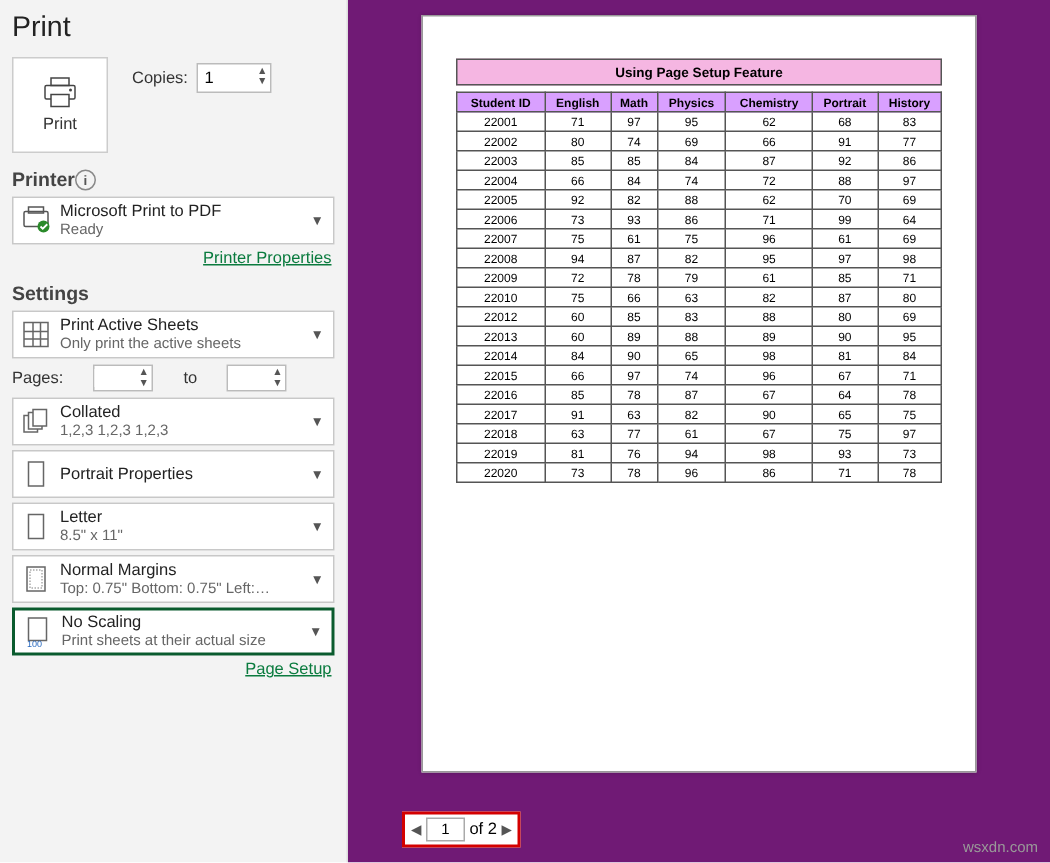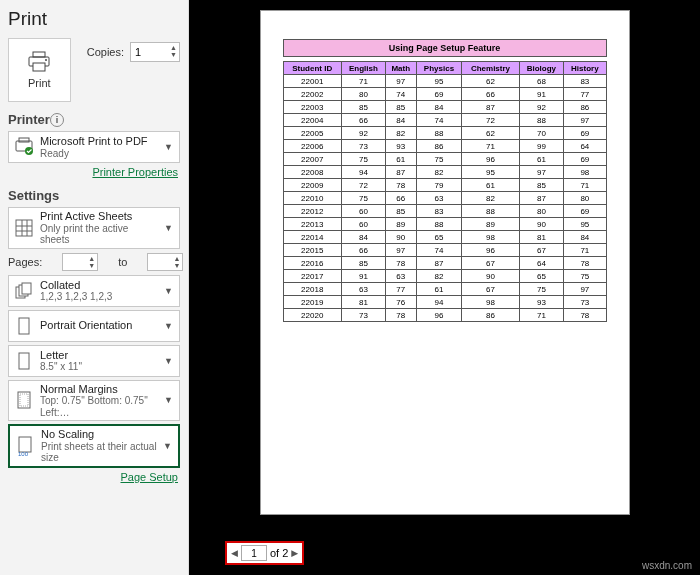--- a/index.html
+++ b/index.html
@@ -1,38 +1,38 @@
 <!DOCTYPE html>
 <html><head>
 <meta charset="utf-8">
 <style>
 * { box-sizing: border-box; margin: 0; padding: 0; font-family: "Segoe UI", Arial, sans-serif; }
 body { width: 700px; height: 575px; background: #fff; display: flex; overflow: hidden; position: relative; }
-.left { width: 189px; background: #f3f3f3; border-right: 1px solid #ddd; padding: 6px 8px 0 8px; font-size: 11px; color: #333; }
+.left { width: 232px; background: #f3f3f3; border-right: 1px solid #ddd; padding: 6px 8px 0 8px; font-size: 11px; color: #333; }
 .h1 { font-size: 19px; font-weight: 400; color: #222; margin: 2px 0 8px 0; }
 .print-row { display: flex; gap: 16px; align-items: flex-start; }
 .print-btn { width: 64px; height: 64px; border: 1px solid #ccc; background: #fff; display: flex; flex-direction: column; align-items: center; justify-content: center; gap: 4px; font-size: 11px; cursor: pointer; }
 .copies-row { display: flex; align-items: center; gap: 6px; margin-top: 4px; }
 .spin { width: 50px; height: 20px; border: 1px solid #bbb; background: #fff; display: flex; align-items: center; position: relative; }
 .spin input { border: none; width: 34px; padding-left: 4px; font-size: 11px; outline: none; }
 .spin .arrows { position: absolute; right: 2px; top: 1px; display: flex; flex-direction: column; line-height: 7px; font-size: 7px; color: #555; }
 .sec-h { font-size: 13px; font-weight: 600; color: #444; margin: 10px 0 4px 0; display: flex; align-items: center; }
 .sec-h .info { width: 14px; height: 14px; border: 1px solid #888; border-radius: 50%; display: flex; align-items: center; justify-content: center; font-size: 9px; color: #555; }
 .dd { border: 1px solid #c8c8c8; background: #fff; min-height: 32px; display: flex; align-items: center; padding: 2px 4px; gap: 5px; cursor: pointer; position: relative; margin-bottom: 3px; }
 .dd.active { border: 2px solid #0a5b2e; }
 .dd .ic { width: 22px; display: flex; align-items: center; justify-content: center; flex-shrink: 0; }
 .dd .txt { flex: 1; display: flex; flex-direction: column; line-height: 1.15; justify-content: space-between; }
 .dd .txt .t1 { font-size: 11px; color: #222; }
 .dd .txt .t2 { font-size: 10px; color: #666; }
 .dd .chev { font-size: 9px; color: #555; padding-right: 2px; }
 .link { color: #0a7b3e; font-size: 11px; text-decoration: underline; cursor: pointer; }
 .rlink { display: block; text-align: right; margin: 2px 2px 4px 0; }
 .pages-row { display: flex; align-items: center; gap: 20px; margin: 4px 0; }
 .pages-row .sm { width: 40px; height: 18px; }
-.right { flex: 1; background: #000000; position: relative; display: flex; flex-direction: column; }
+.right { flex: 1; background: #701a75; position: relative; display: flex; flex-direction: column; }
 .preview-area { flex: 1; display: flex; align-items: flex-start; justify-content: center; padding: 10px 0 0 0; }
 .page { width: 370px; height: 505px; background: #fff; border: 1px solid #999; box-shadow: 0 0 3px rgba(0,0,0,.2); padding: 28px 22px 22px 22px; font-size: 8px; color: #000; }
 .banner { background: #f5b6e2; text-align: center; font-weight: 700; padding: 3px 0; font-size: 9px; border: 0.5px solid #555; }
 .tbl { width: 100%; border-collapse: collapse; margin-top: 4px; }
 .tbl th, .tbl td { border: 0.5px solid #555; padding: 1.5px 2px; text-align: center; font-size: 8px; }
 .tbl th { background: #d9a0ff; font-weight: 700; }
 .pager-wrap { position: absolute; bottom: 10px; left: 36px; border: 2px solid #d40000; background: #fff; display: flex; align-items: center; gap: 3px; padding: 2px 4px; font-size: 11px; }
 .pager-wrap .pg-in { width: 26px; height: 16px; border: 1px solid #aaa; font-size: 10px; text-align: center; }
 .tri { font-size: 9px; color: #555; cursor: pointer; }
 .watermark { position:absolute; bottom:4px; right:8px; font-size:10px; color:#999; }
@@ -141,21 +141,21 @@
     <span class="chev">▼</span>
   </div>
 
   <div class="dd">
     <span class="ic">
       <svg width="18" height="20" viewBox="0 0 18 20">
           <rect x="4" y="2" width="10" height="16" fill="#fff" stroke="#666"></rect>
         </svg>
     </span>
     <span class="txt">
-        <span class="t1">Portrait Orientation</span>
+        <span class="t1">Portrait Properties</span>
       </span>
     <span class="chev">▼</span>
   </div>
 
   <div class="dd">
     <span class="ic">
       <svg width="18" height="20" viewBox="0 0 18 20">
           <rect x="4" y="2" width="10" height="16" fill="#fff" stroke="#666"></rect>
         </svg>
     </span>
@@ -201,21 +201,21 @@
     <div class="page">
       <div class="banner">Using Page Setup Feature</div>
       <table class="tbl">
         <thead>
             <tr id="hdr">
               <th>Student ID</th>
               <th>English</th>
               <th>Math</th>
               <th>Physics</th>
               <th>Chemistry</th>
-              <th>Biology</th>
+              <th>Portrait</th>
               <th>History</th>
             </tr>
           </thead>
         <tbody id="rows">
             <tr>
               <td>22001</td>
               <td>71</td>
               <td>97</td>
               <td>95</td>
               <td>62</td>

